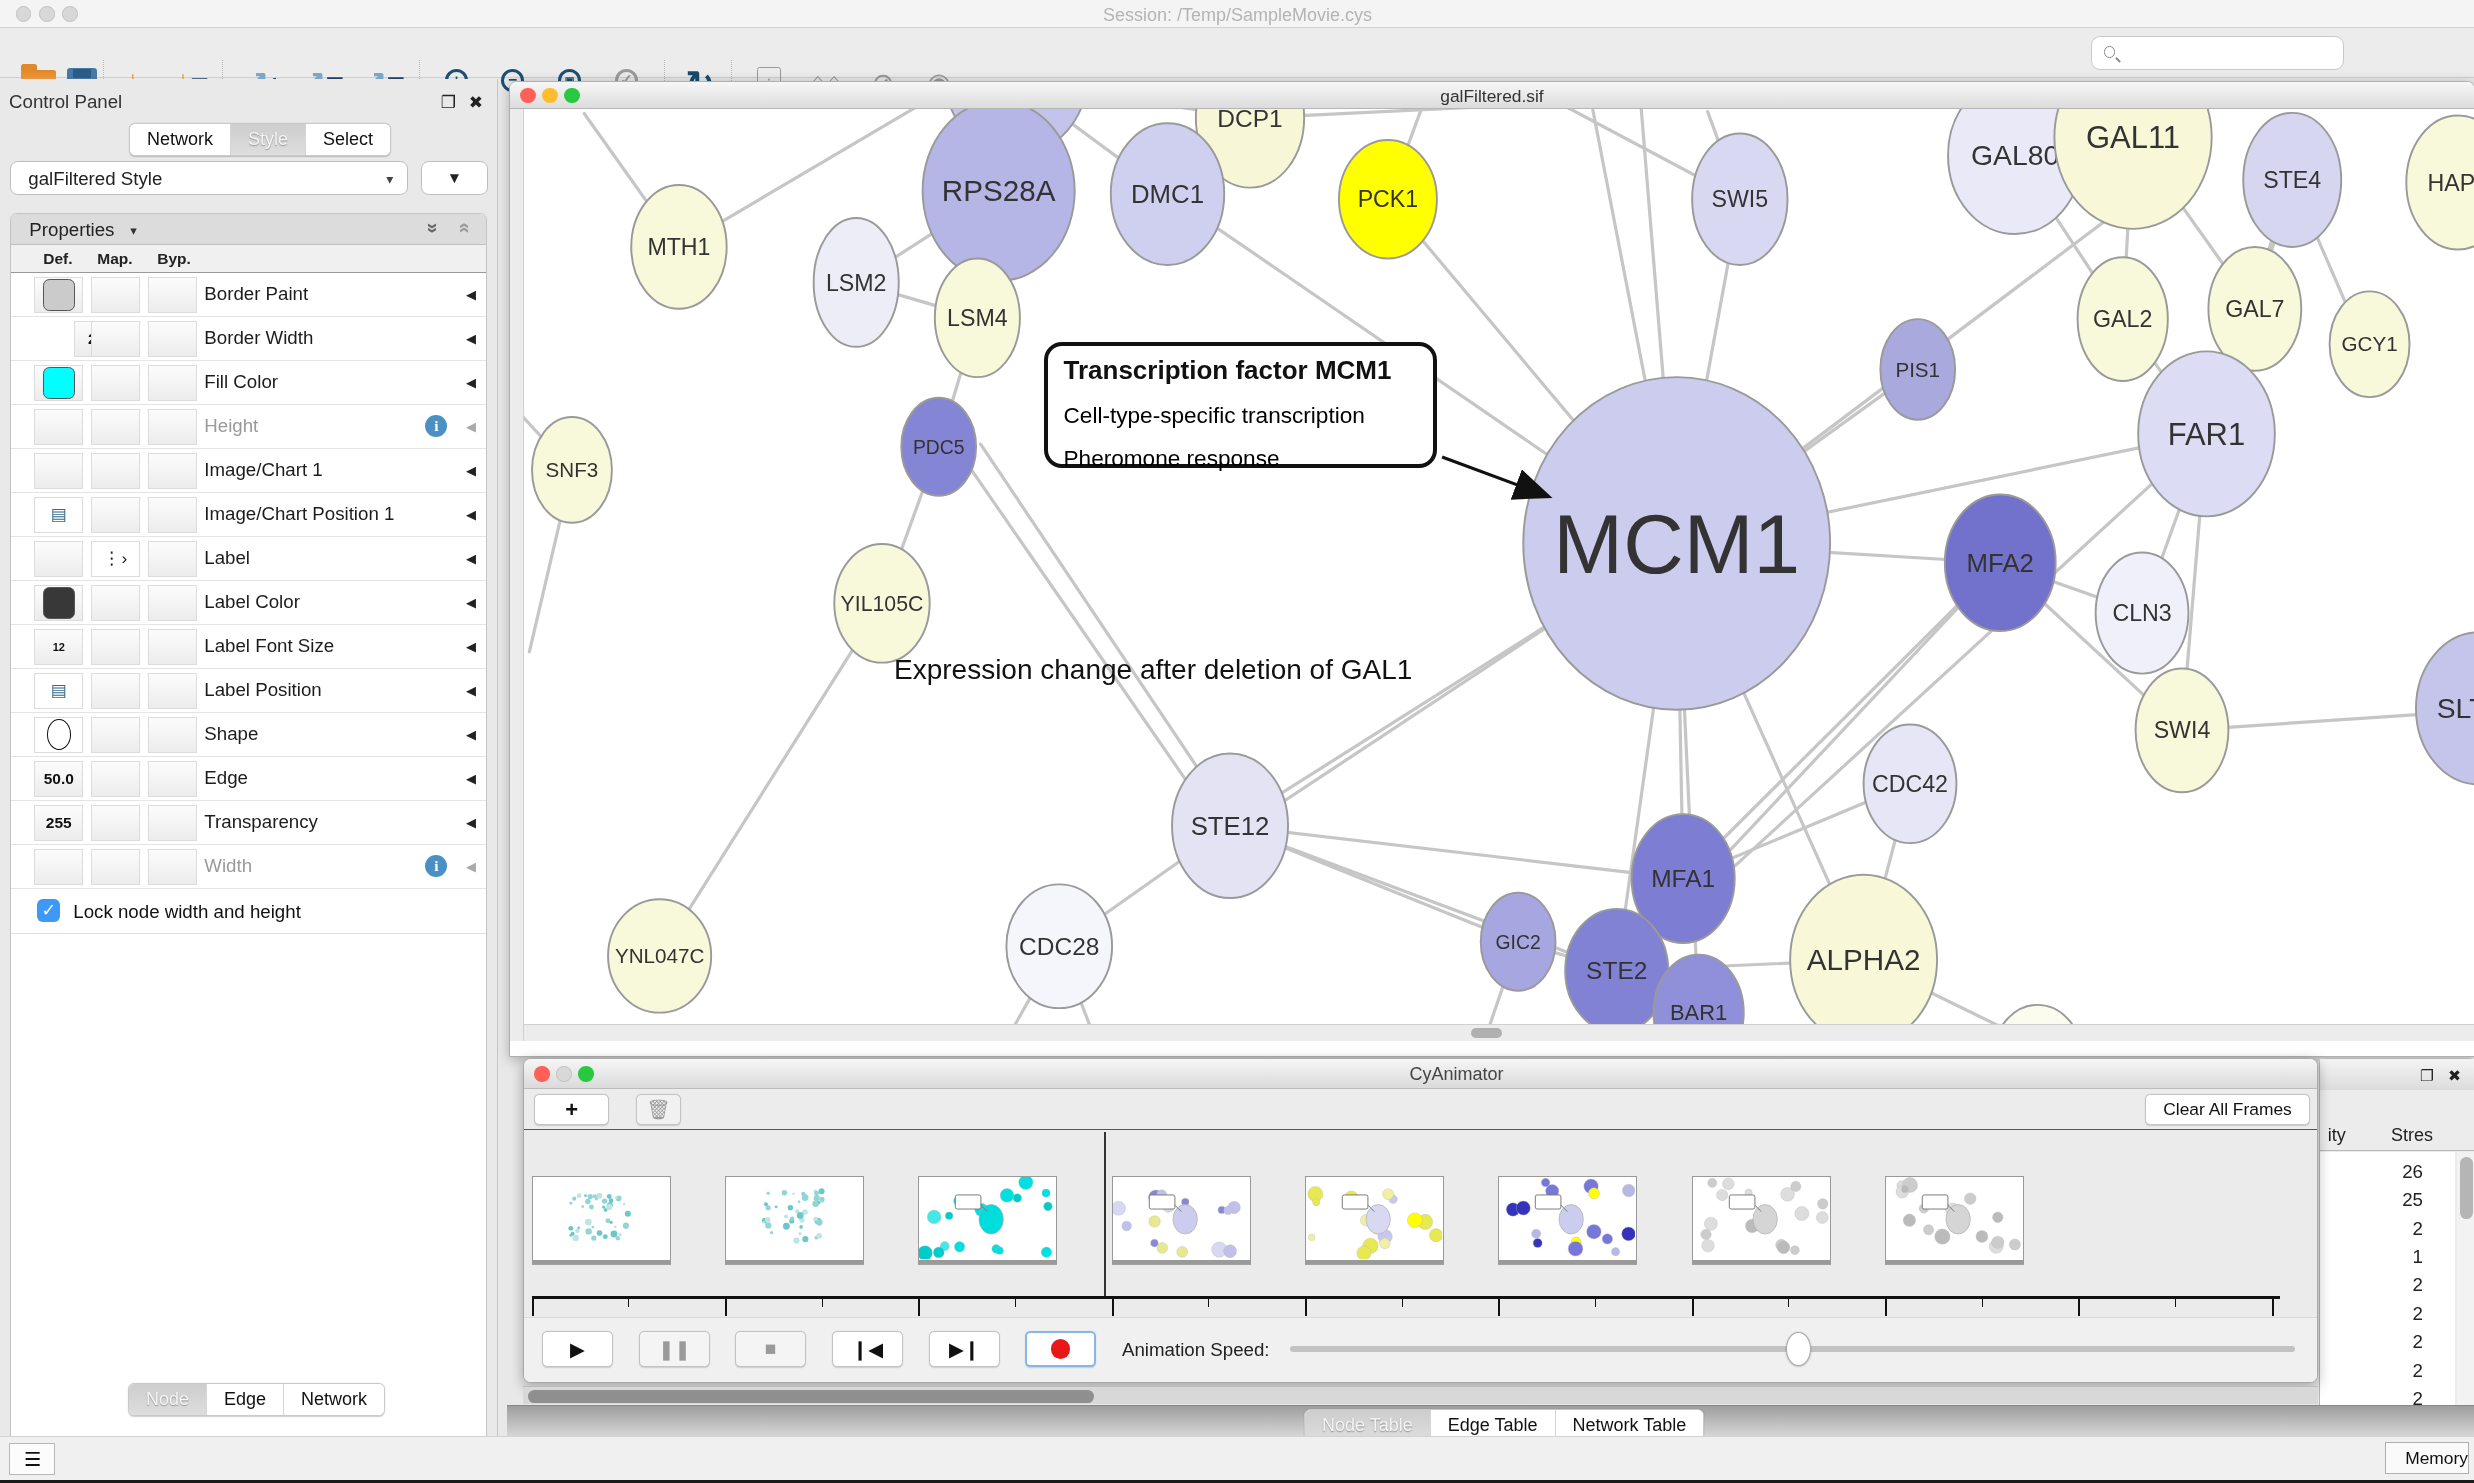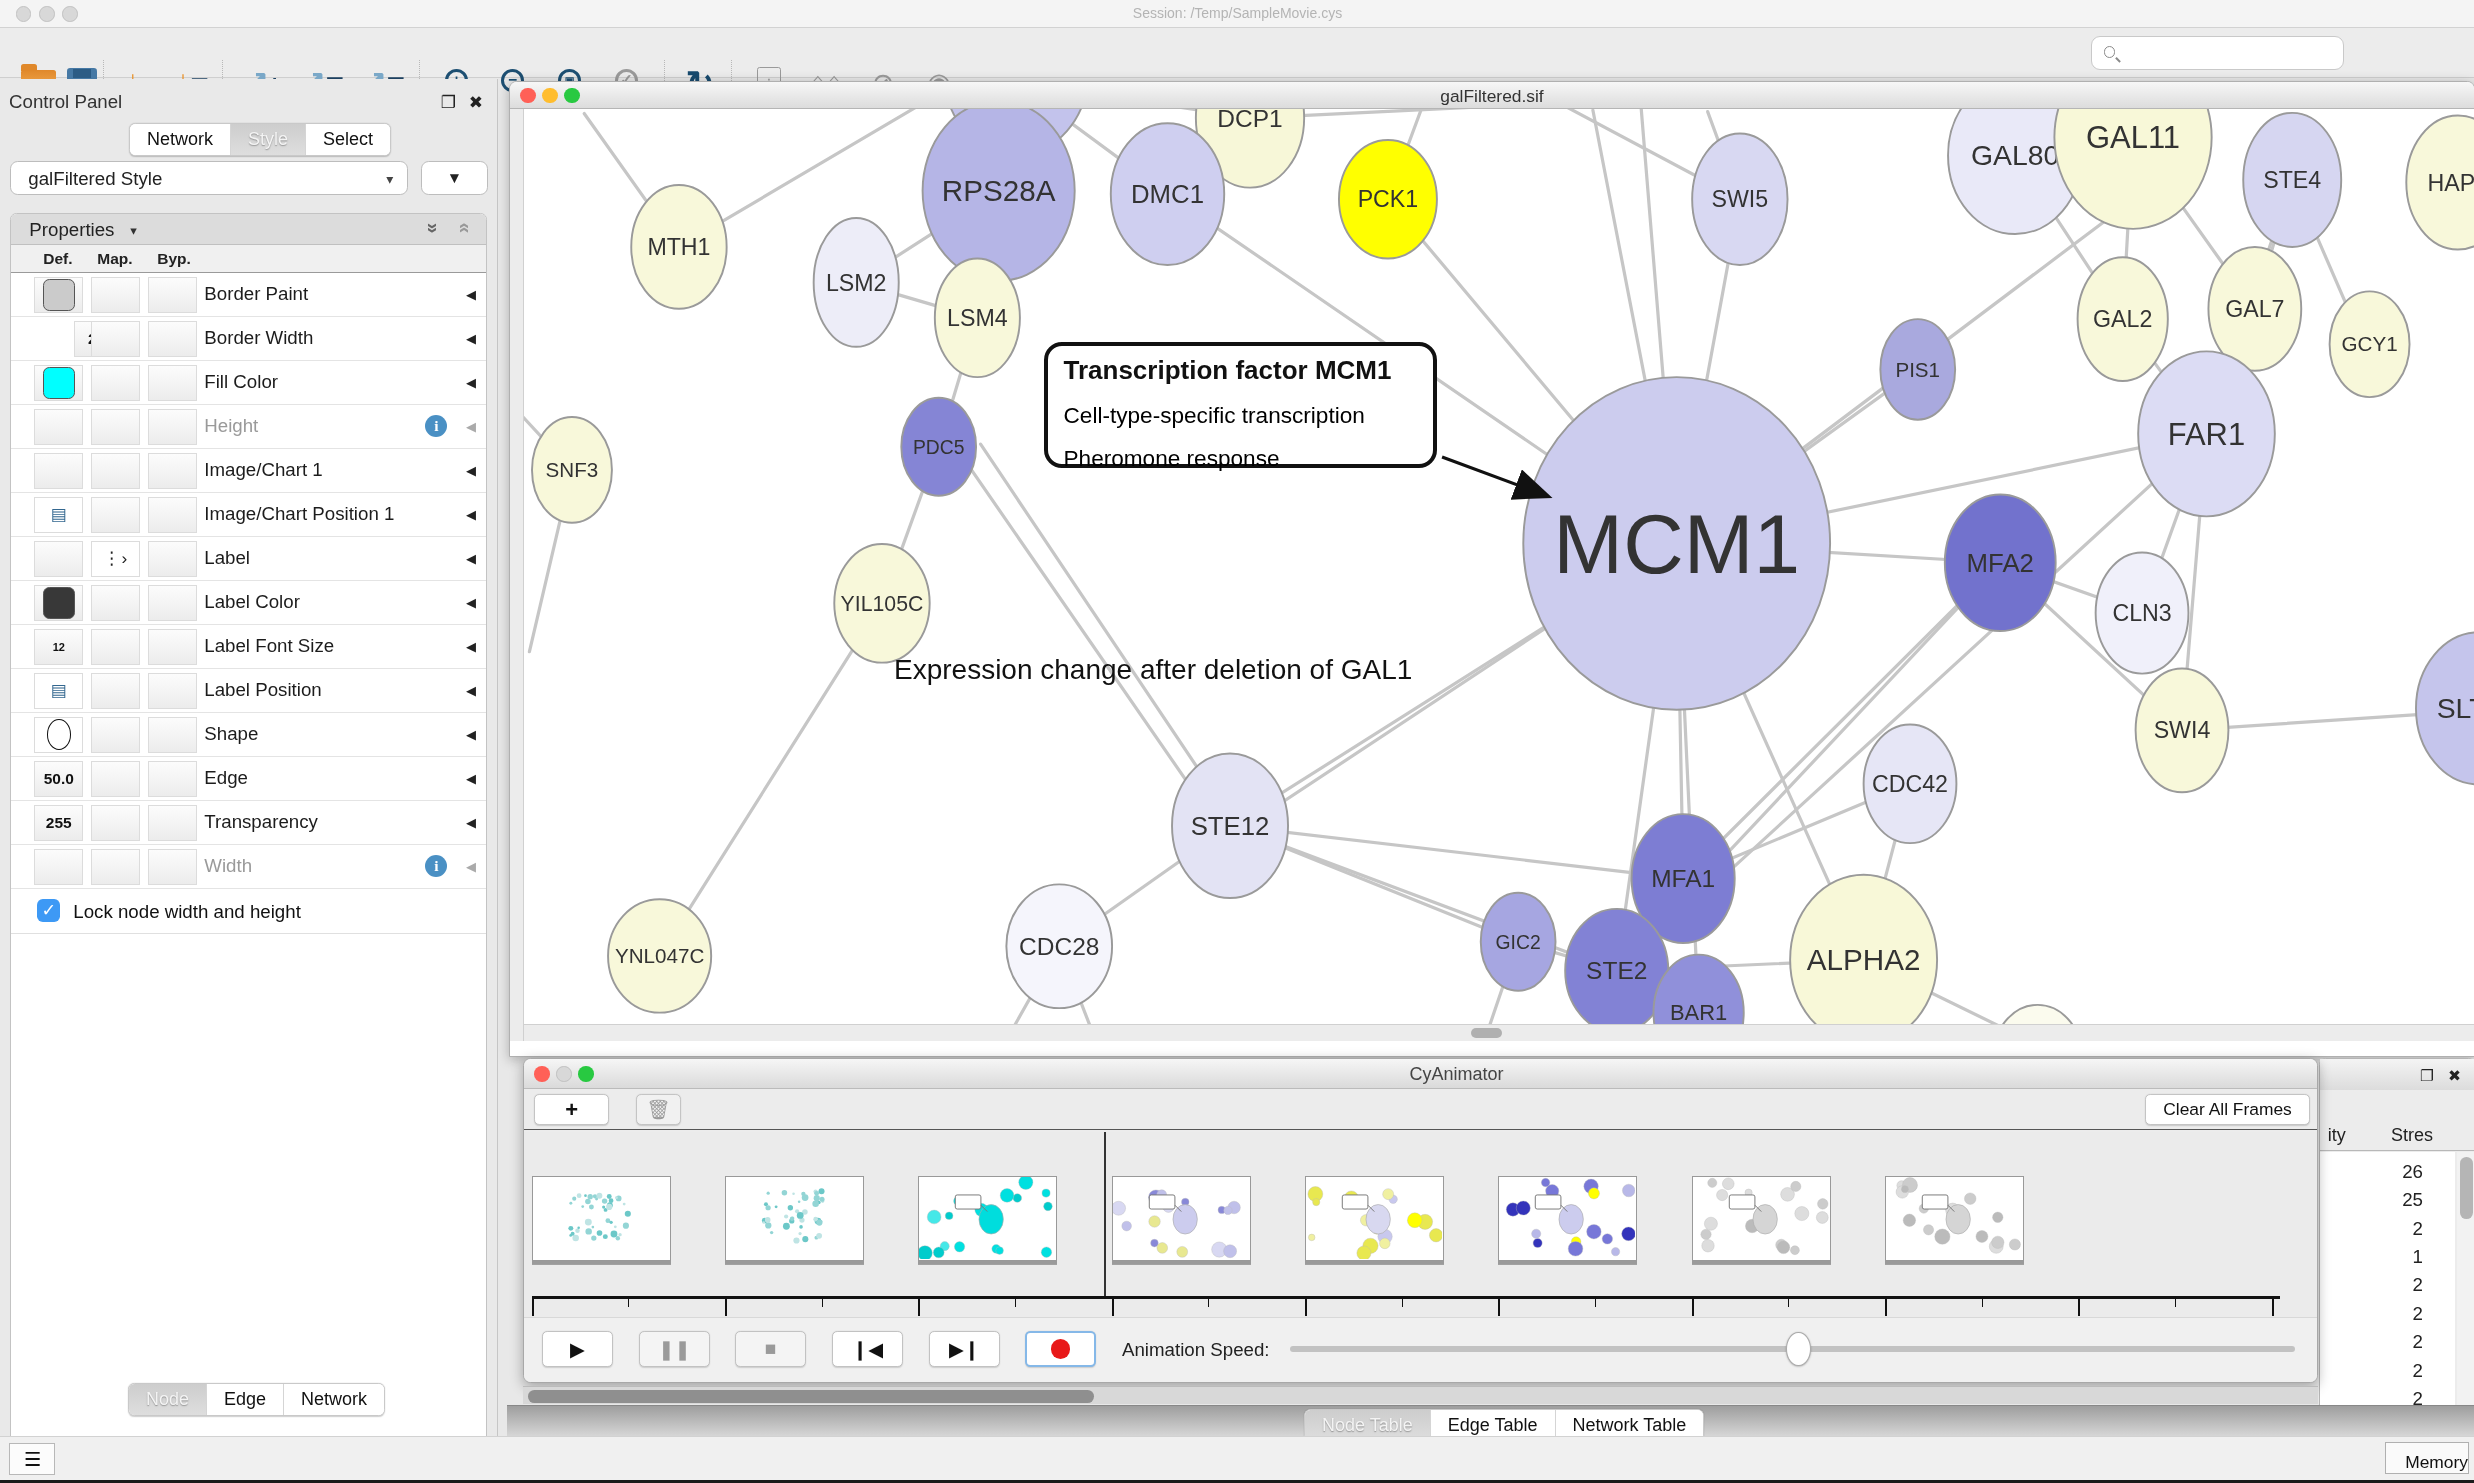--- a/index.html
+++ b/index.html
@@ -3,21 +3,21 @@
 <meta charset="utf-8">
 <style>
   * { margin:0; padding:0; box-sizing:border-box; }
   html,body { width:2475px; height:1484px; background:#e8e8e8; font-family:"Liberation Sans",sans-serif; overflow:hidden; }
   #screen { position:relative; width:2475px; height:1484px; background:#e8e8e8; }
   .abs { position:absolute; }
 
   
   #app-titlebar { left:0; top:0; width:2475px; height:28px; background:#f4f4f4; border-bottom:0.6px solid #d2d2d2; }
   .tl { position:absolute; top:6.4px; width:15.5px; height:15.5px; border-radius:50%; }
-  #session-title { position:absolute; top:5.2px; width:100%; text-align:center; font-size:14px; color:#b4b4b4; }
+  #session-title { position:absolute; top:5.2px; width:100%; text-align:center; font-size:18px; color:#b4b4b4; }
 
   
   #toolbar { left:0; top:28px; width:2475px; height:50px; background:#ececec; border-bottom:1.3px solid #cfcfcf; }
   .tbtn { position:absolute; top:34px; width:46px; height:41px; display:flex; align-items:center; justify-content:center; cursor:default; }
   .tdiv { position:absolute; top:32px; width:0; height:43px; border-left:1.3px dotted #b8b8b8; }
   .mag { position:relative; width:28px; height:28px; }
   .mag .ring { position:absolute; left:0; top:0; width:23px; height:23px; border:3.9px solid #1d4f72; border-radius:50%; display:flex; align-items:center; justify-content:center; font-size:15.5px; font-weight:bold; color:#1d4f72; }
   .mag .handle { position:absolute; left:20.6px; top:22px; width:9px; height:4.5px; background:#1d4f72; transform:rotate(45deg); border-radius:1.9px; }
   .mag.gray .ring { border-color:#9a9a9a; color:#9a9a9a; }
   .mag.gray .handle { background:#9a9a9a; }
@@ -124,21 +124,21 @@
   #speed-thumb { position:absolute; left:1262px; top:14px; width:24.5px; height:34px; background:#fff; border:0.6px solid #aaa; border-radius:50%; box-shadow:0 0.6px 1.9px rgba(0,0,0,.3); }
 
   #bottom-hscroll { left:523px; top:1386px; width:1795px; height:18px; background:#d8d8d8; border-top:0.6px solid #bbb; }
   #bottom-hthumb { position:absolute; left:5.2px; top:2.6px; width:566px; height:13px; background:#8f8f8f; border-radius:6.4px; }
 
   
   #table-tabs-strip { left:507px; top:1405px; width:1968px; height:31px; background:linear-gradient(#9e9e9e,#d6d6d6); border-top:0.6px solid #888; }
   #table-tabs-strip .seg-group { top:2.6px; left:797px; }
   #status-bar { left:0; top:1436px; width:2475px; height:44px; background:#f0f0f0; border-top:1.3px solid #d2d2d2; }
   #list-btn { position:absolute; left:9px; top:6.4px; width:46px; height:32px; background:#fcfcfc; border:1.3px solid #b8b8b8; display:flex; align-items:center; justify-content:center; font-size:19.3px; color:#111; letter-spacing:-1.3px; }
-  #memory-btn { position:absolute; left:2385px; top:5.2px; width:84px; height:32px; background:#fafafa; border:1.3px solid #b0b0b0; display:flex; align-items:flex-end; justify-content:center; gap:6.4px; }
+  #memory-btn { position:absolute; left:2385px; top:5.2px; width:84px; height:32px; background:#fafafa; border:1.3px solid #b0b0b0; display:flex; align-items:center; justify-content:center; gap:6.4px; }
   #memory-btn .dot { width:17px; height:17px; border-radius:50%; }
   #memory-btn .mlabel { font-size:17.4px; color:#111; }
   #bottom-edge { left:0; top:1480px; width:2475px; height:3.9px; background:#1a1a1a; }
 </style>
 </head>
 <body>
 
 <div id="screen">
 
   <div class="abs" id="app-titlebar">

